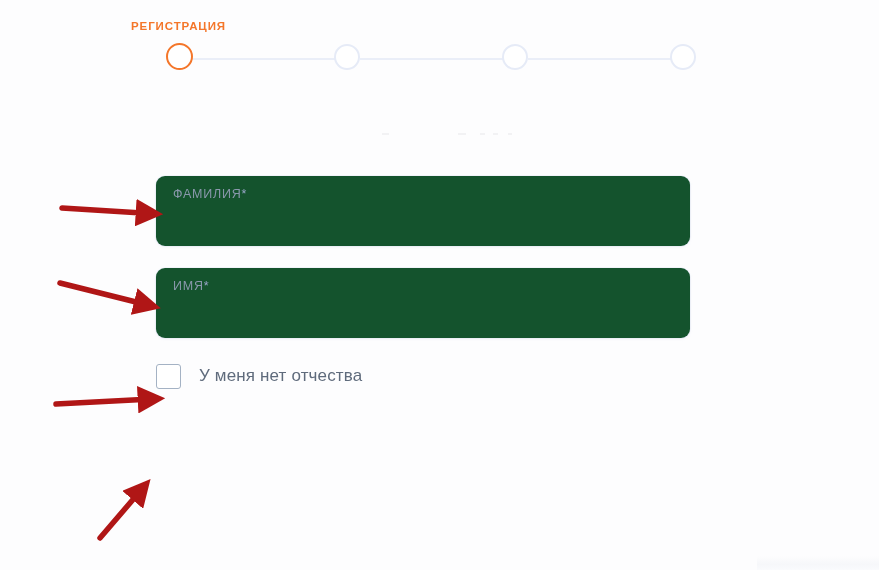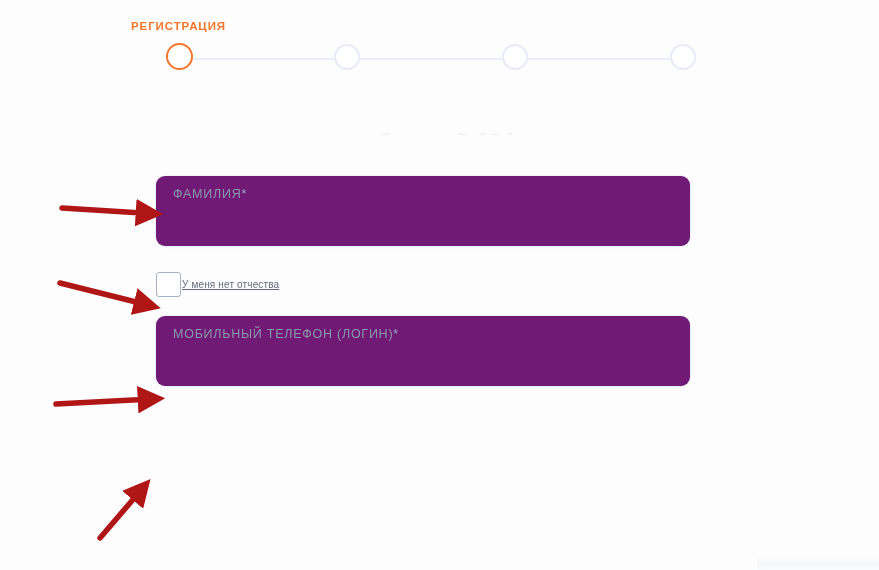--- a/index.html
+++ b/index.html
@@ -84,21 +84,21 @@
     position: absolute;
     left: 156px;
     top: 176px;
     width: 534px;
   }
   .form-field {
     position: relative;
     box-sizing: border-box;
     width: 534px;
     height: 70px;
-    background: #701a75;
+    background: #14532d;
     border-radius: 9px;
     box-shadow: 0 1px 3px rgba(180, 190, 215, 0.18),
                 0 0 0 0.6px rgba(226, 232, 245, 0.75);
     margin-bottom: 22px;
   }
   .field-label {
     position: absolute;
     left: 17px;
     top: 11px;
     font-size: 12.5px;
@@ -137,27 +137,26 @@
   #no-patronymic-checkbox {
     box-sizing: border-box;
     width: 25px;
     height: 25px;
     border: 1.4px solid #a4b2c4;
     border-radius: 3px;
     background: #ffffff;
     flex: 0 0 auto;
   }
   #no-patronymic-label {
-    margin-left: 1px;
-    font-size: 10px;
+    margin-left: 18px;
+    font-size: 17px;
     color: #5f6b7c;
     letter-spacing: 0.15px;
     white-space: nowrap;
     user-select: none;
-    text-decoration: underline;
   }
 
   
   #annotations {
     position: absolute;
     left: 0;
     top: 0;
     width: 879px;
     height: 570px;
     pointer-events: none;
@@ -201,33 +200,33 @@
 
 <div id="registration-form">
 
   <div class="form-field">
     <div class="field-label">
       <span>ФАМИЛИЯ</span><span class="req">*</span>
     </div>
     <input class="field-input" type="text" placeholder="" style="">
   </div>
 
+  <div class="form-field">
+    <div class="field-label">
+      <span>ИМЯ</span><span class="req">*</span>
+    </div>
+    <input class="field-input" type="text" placeholder="" style="">
+  </div>
 
 
   <div id="no-patronymic-row">
     <div id="no-patronymic-checkbox"></div>
     <div id="no-patronymic-label">У меня нет отчества</div>
   </div>
 
-  <div class="form-field">
-    <div class="field-label">
-      <span>МОБИЛЬНЫЙ ТЕЛЕФОН (ЛОГИН)</span><span class="req">*</span>
-    </div>
-    <input class="field-input" type="text" placeholder="" style="">
-  </div>
 
 </div>
 
 <svg id="annotations" viewBox="0 0 879 570">
   <defs>
     <marker id="ah" markerWidth="5" markerHeight="5" refX="2.6" refY="2.5" orient="auto">
       <path d="M0,0 L5,2.5 L0,5 Z" fill="#b01616"></path>
     </marker>
   </defs>
 

